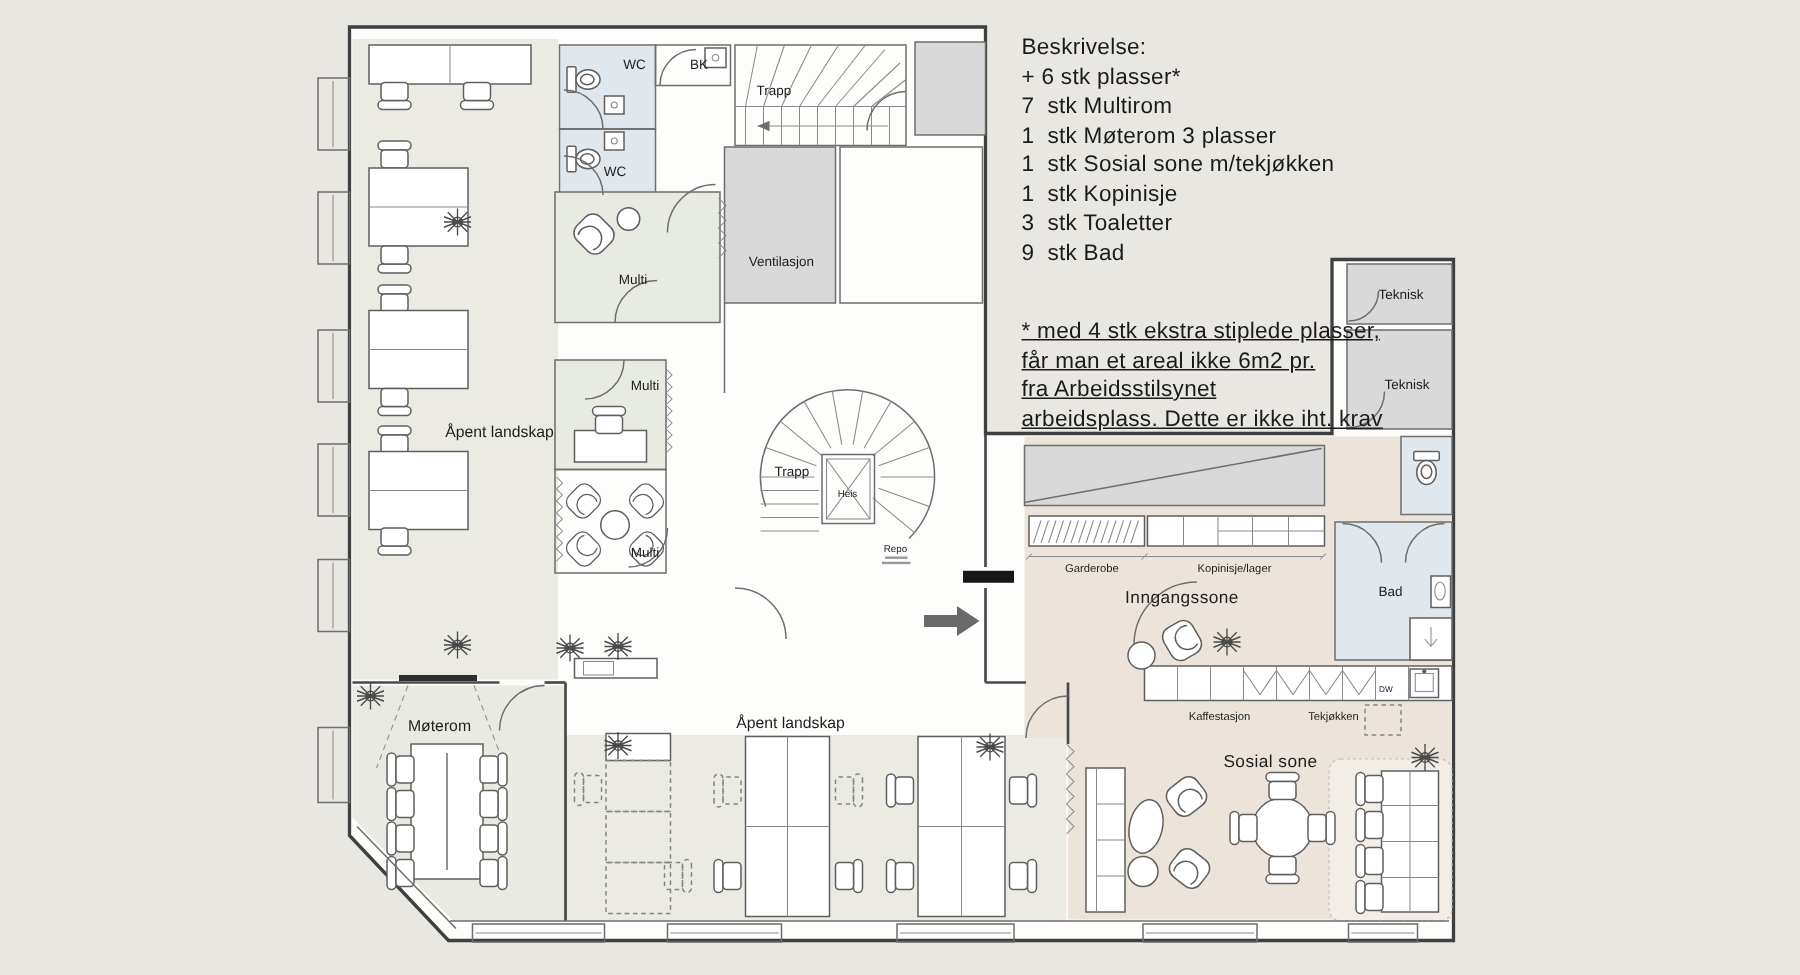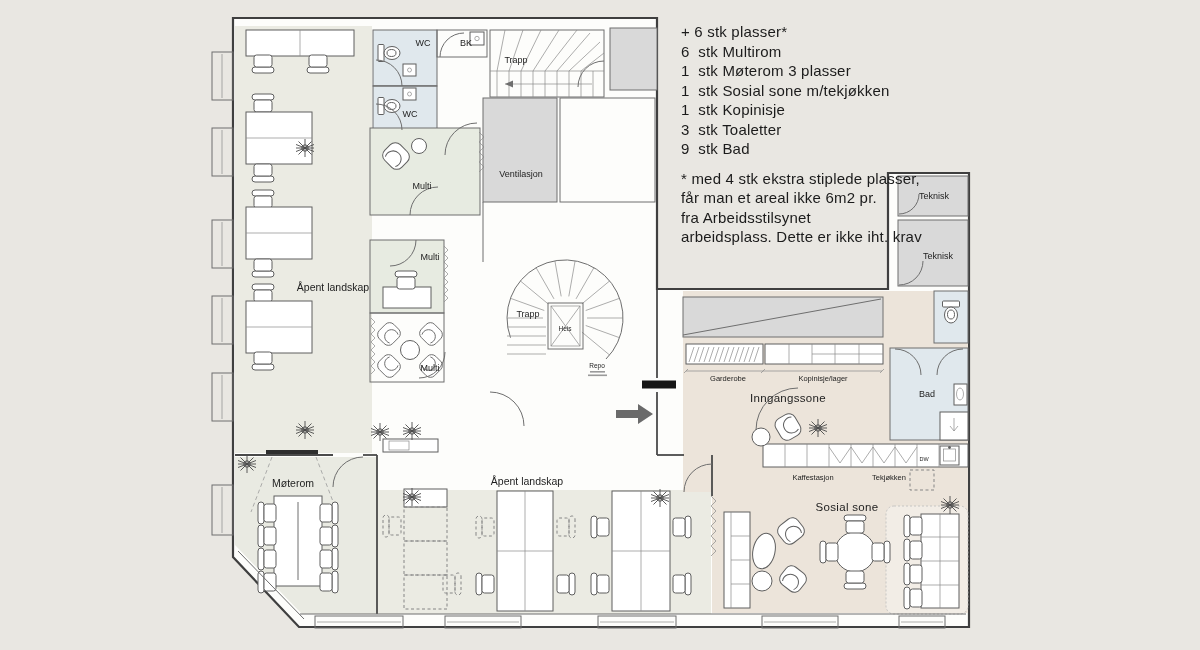--- a/index.html
+++ b/index.html
@@ -19,21 +19,21 @@
   .plant{stroke:#4a4a4a;stroke-width:.9;fill:none;}
   .lbl{font-family:"Liberation Sans",sans-serif;font-size:9px;fill:#1d1d1d;text-anchor:middle;}
   .l11{font-size:11.5px;letter-spacing:.3px;}
   .l10{font-size:10.5px;}
   .l7{font-size:7.5px;}
   .l6{font-size:6.5px;}
   .l5{font-size:5.5px;}
   
   .desc{position:absolute;left:681px;top:22px;color:#1b1b1b;}
   .desc-line{font-size:15px;line-height:19.5px;white-space:pre;letter-spacing:.2px;}
-  .desc-note{margin-top:10px;}
+  .desc-note{margin-top:33px;text-decoration:underline;}
 </style>
 </head>
 <body>
 
 <div class="canvas">
 
 <svg width="1200" height="650" viewBox="0 0 1200 650">
   <defs>
     <g id="chair">
       <rect x="-11" y="-9" width="22" height="6" rx="3"></rect>
@@ -394,22 +394,23 @@
     <text class="lbl l5" x="924" y="461">DW</text>
     <text class="lbl l7" x="813" y="480">Kaffestasjon</text>
     <text class="lbl l7" x="889" y="480">Tekjøkken</text>
     <text class="lbl l11" x="847" y="511">Sosial sone</text>
     <text class="lbl l10" x="293" y="487">Møterom</text>
     <text class="lbl l10" x="527" y="485">Åpent landskap</text>
   </g>
 </svg>
 
 <div class="desc">
+  <div class="desc-line">Beskrivelse:</div>
   <div class="desc-line">+ 6 stk plasser*</div>
-  <div class="desc-line">6  stk Multirom</div>
+  <div class="desc-line">7  stk Multirom</div>
   <div class="desc-line">1  stk Møterom 3 plasser</div>
   <div class="desc-line">1  stk Sosial sone m/tekjøkken</div>
   <div class="desc-line">1  stk Kopinisje</div>
   <div class="desc-line">3  stk Toaletter</div>
   <div class="desc-line">9  stk Bad</div>
   <div class="desc-note">
     <div class="desc-line">* med 4 stk ekstra stiplede plasser,</div>
     <div class="desc-line">får man et areal ikke 6m2 pr.</div>
     <div class="desc-line">fra Arbeidsstilsynet</div>
     <div class="desc-line">arbeidsplass. Dette er ikke iht. krav</div>

